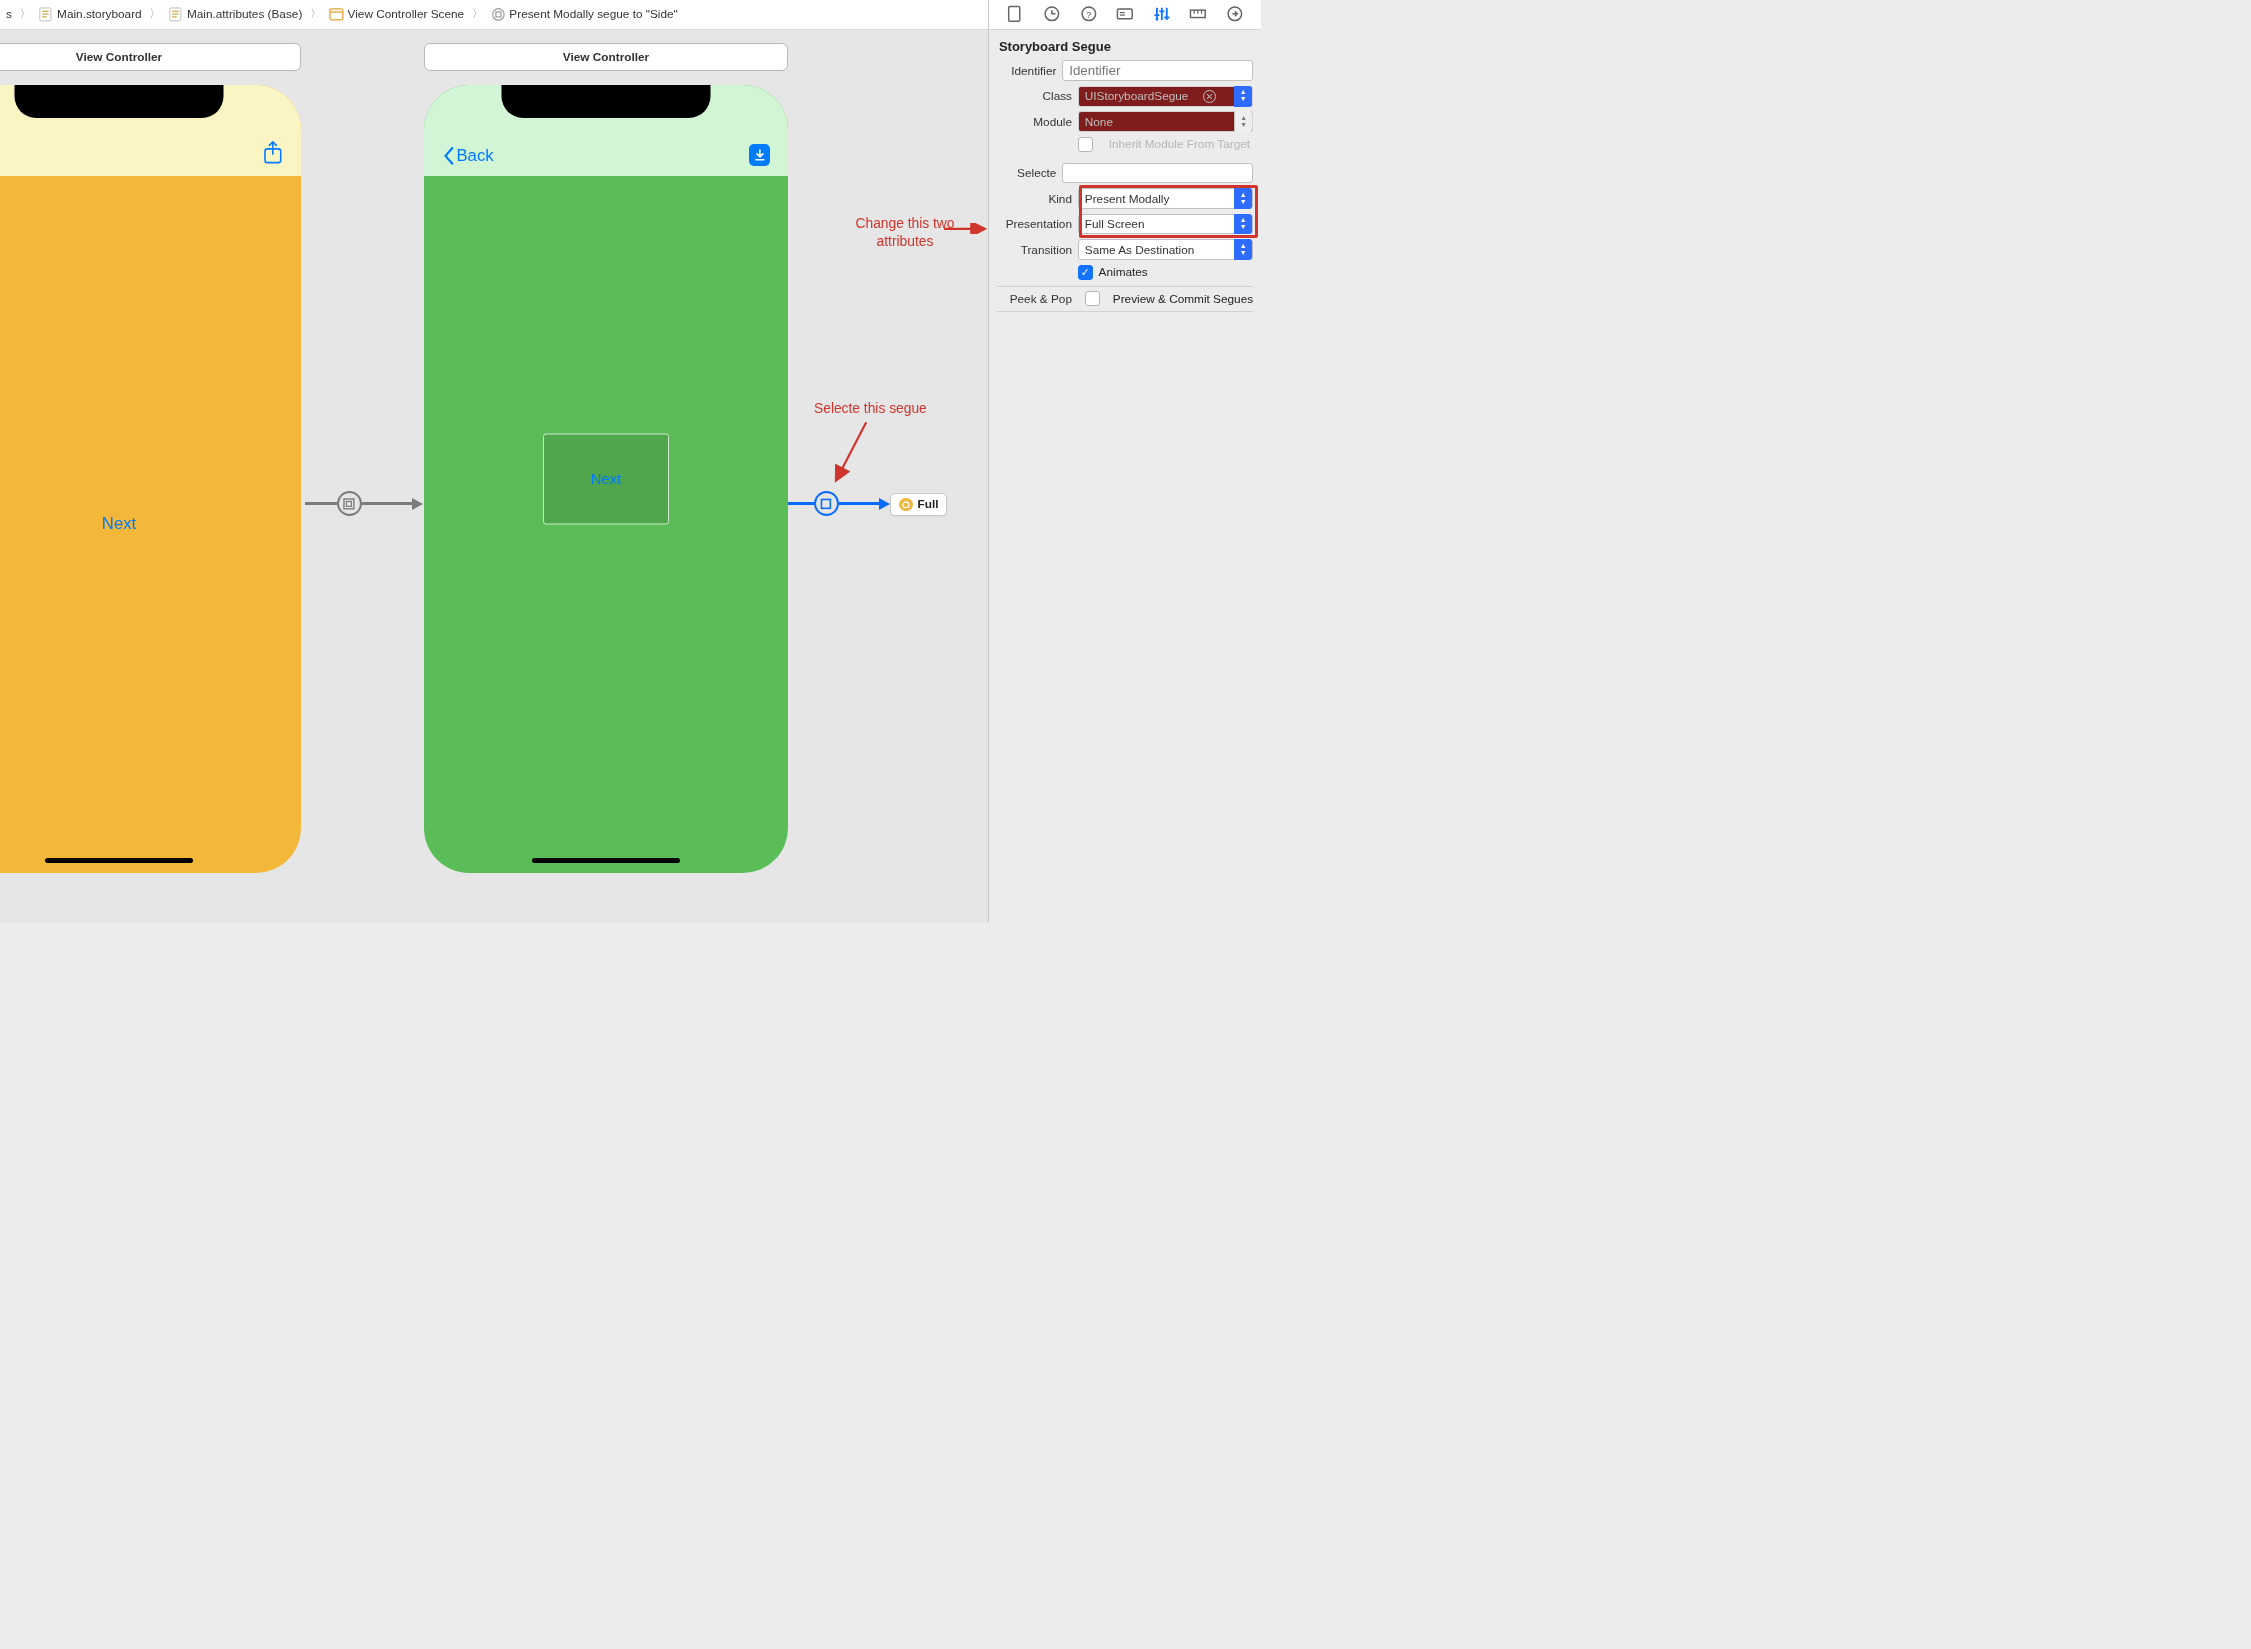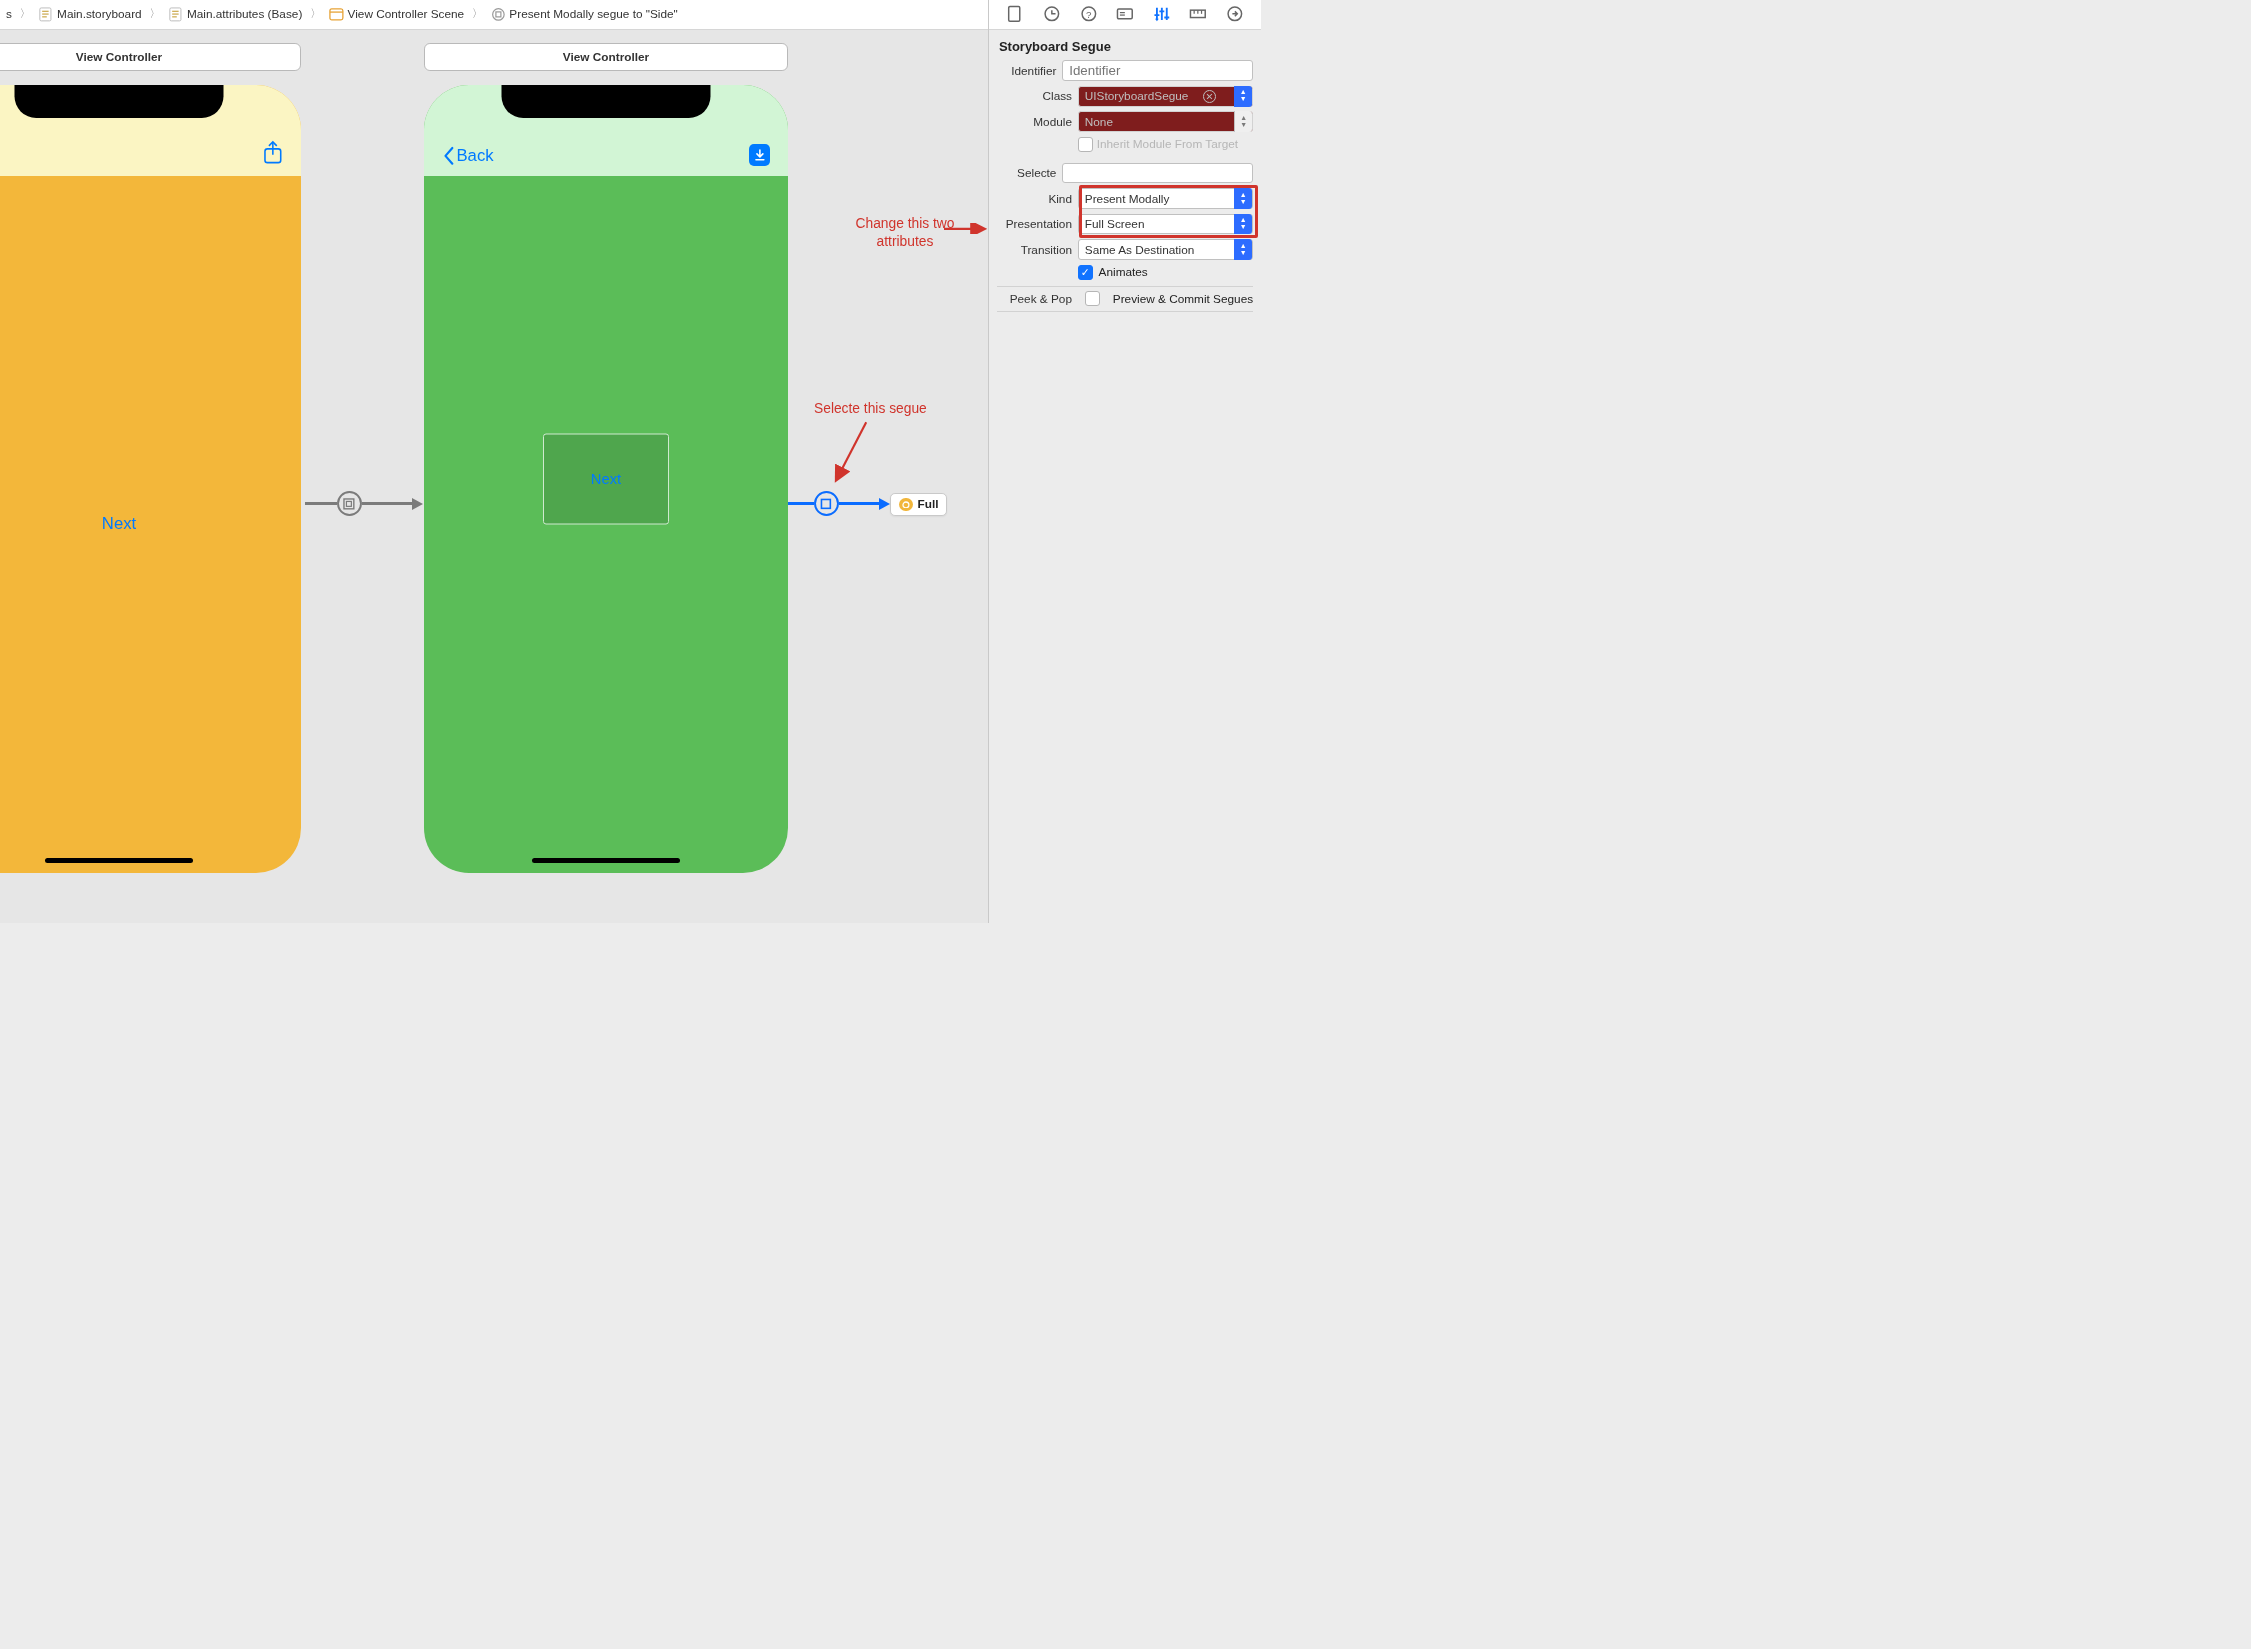--- a/index.html
+++ b/index.html
@@ -542,21 +542,21 @@
       <label>Module</label>
       <div class="field disabled">
         <span>None</span>
         <span class="stepper gray">▲<br>▼</span>
       </div>
     </div>
 
     <div class="row">
       <label></label>
       <span class="chk"></span>
-      <span style="padding-left:4px; color:#b6b6b6;">Inherit Module From Target</span>
+      <span style="padding-left:16px; color:#b6b6b6;">Inherit Module From Target</span>
     </div>
 
     <div style="height:5.9px"></div>
 
     <div class="row">
       <label>Selecte</label>
       <input class="field" style="">
     </div>
 
     <div style="position:relative;">

